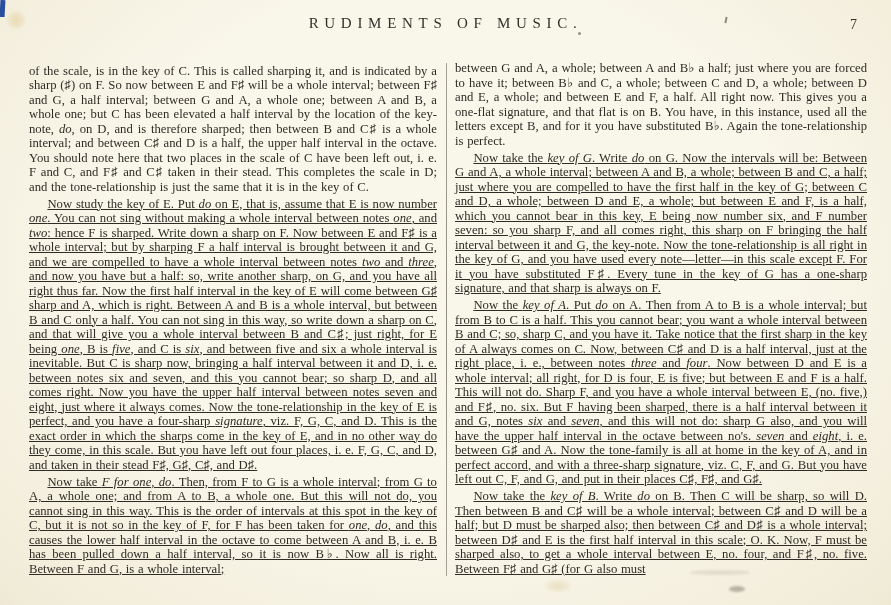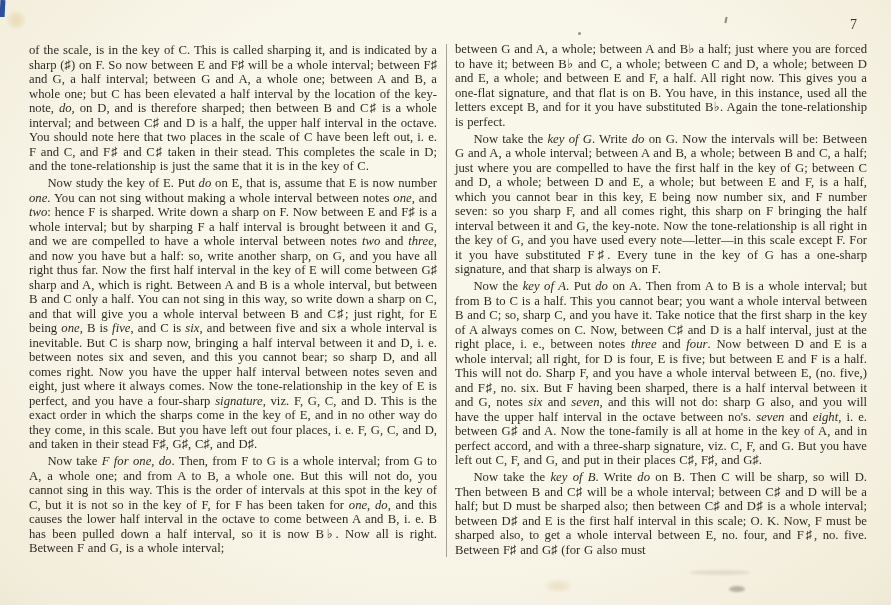--- a/index.html
+++ b/index.html
@@ -32,39 +32,39 @@
     letter-spacing: 1px;
     color: #34312b;
   }
   
   .text-block {
     position: absolute;
     top: 42px; left: 29px;
     width: 838px;
     display: flex;
     flex-direction: row;
-    align-items: center;
+    align-items: flex-end;
   }
   .column {
     text-align: justify;
     font-size: 12.7px;
     line-height: 14.5px;
     word-spacing: 0.5px;
   }
   #col-left  { width: 408px; }
-  #col-right { width: 412px; }
+  #col-right { width: 412px; margin-top: 19px; }
   .column-divider {
     width: 1px;
     height: 513px;
     margin: 2px 8px 0 9px;
     background: linear-gradient(#8a857a, #6f6a5e 50%, #8a857a);
     opacity: 0.75;
   }
   .para { margin: 0; }
-  .para + .para { margin-top: 2.5px; }
+  .para + .para { margin-top: 2.5px; text-decoration: underline; }
   .para.indent { text-indent: 1.45em; }
   .para i { font-style: italic; }
   
   .artifact { position: absolute; pointer-events: none; }
   .blue-mark {
     left: 0; top: 0; width: 5px; height: 17px;
     background: #2b4f9e;
     transform: rotate(3deg);
   }
   .smudge-tl {
@@ -109,20 +109,21 @@
 
   <div class="artifact blue-mark"></div>
   <div class="artifact smudge-tl"></div>
   <div class="artifact speck-1"></div>
   <div class="artifact speck-2"></div>
   <div class="artifact smudge-mid"></div>
   <div class="artifact smudge-br2"></div>
   <div class="artifact smudge-br"></div>
 
   <header class="running-head">
+    <span class="head-title">RUDIMENTS  OF  MUSIC.</span>
     <span class="page-number">7</span>
   </header>
 
   <div class="text-block">
     <div class="column" id="col-left">
         <p class="para">of the scale, is in the key of C.  This is called sharping it, and is indicated by a sharp (♯) on F.  So now between E and F♯ will be a whole interval; between F♯ and G, a half interval;  between G and A, a whole one; between A and B, a whole one; but C has been elevated a half interval by the location of the key-note, <i>do</i>, on D, and is therefore sharped; then between B and C♯ is a whole interval; and between C♯ and D is a half, the upper half interval in the octave.  You should note here that two places in the scale of C have been left out, i. e. F and C, and F♯ and C♯ taken in their stead.  This completes the scale in D; and the tone-relationship is just the same that it is in the key of C.</p>
         <p class="para indent">Now study the key of E.  Put <i>do</i> on E, that is, assume that E is now number <i>one</i>.  You can not sing without making a whole interval between notes <i>one</i>, and <i>two</i>: hence F is sharped.  Write down a sharp on F.  Now between E and F♯ is a whole interval; but by sharping F a half interval is brought between it and G, and we are compelled to have a whole interval between notes <i>two</i> and <i>three</i>, and now you have but a half: so, write another sharp, on G, and you have all right thus far. Now the first half interval in the key of E will come between G♯ sharp and A, which is right.  Between A and B is a whole interval, but between B and C only a half.  You can not sing in this way, so write down a sharp on C, and that will give you a whole interval between B and C♯; just right, for E being <i>one</i>, B is <i>five</i>, and C is <i>six</i>, and between five and six a whole interval is inevitable.  But C is sharp now, bringing a half interval between it and D, i. e. between notes six and seven, and this you cannot bear; so sharp D, and all comes right.  Now you have the upper half interval between notes seven and eight, just where it always comes. Now the tone-relationship in the key of E is perfect, and you have a four-sharp <i>signature</i>, viz. F, G, C, and D.  This is the exact order in which the sharps come in the key of E, and in no other way do they come, in this scale.  But you have left out four places, i. e. F, G, C, and D, and taken in their stead F♯, G♯, C♯, and D♯.</p>
         <p class="para indent">Now take <i>F for one, do</i>.  Then, from F to G is a whole interval; from G to A, a whole one; and from A to B, a whole one.  But this will not do, you cannot sing in this way.  This is the order of intervals at this spot in the key of C, but it is not so in the key of F, for F has been taken for <i>one</i>, <i>do</i>, and this causes the lower half interval in the octave to come between A and B, i. e. B has been pulled down a half interval, so it is now B♭.  Now all is right.  Between F and G, is a whole interval;</p>
       </div>
     <div class="column-divider"></div>

